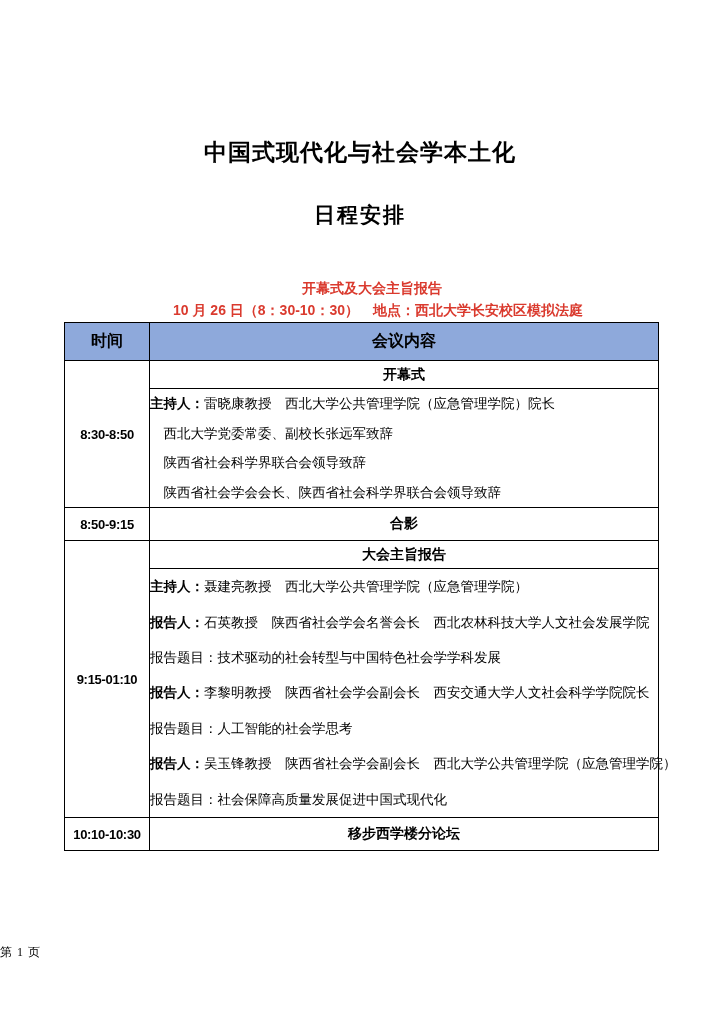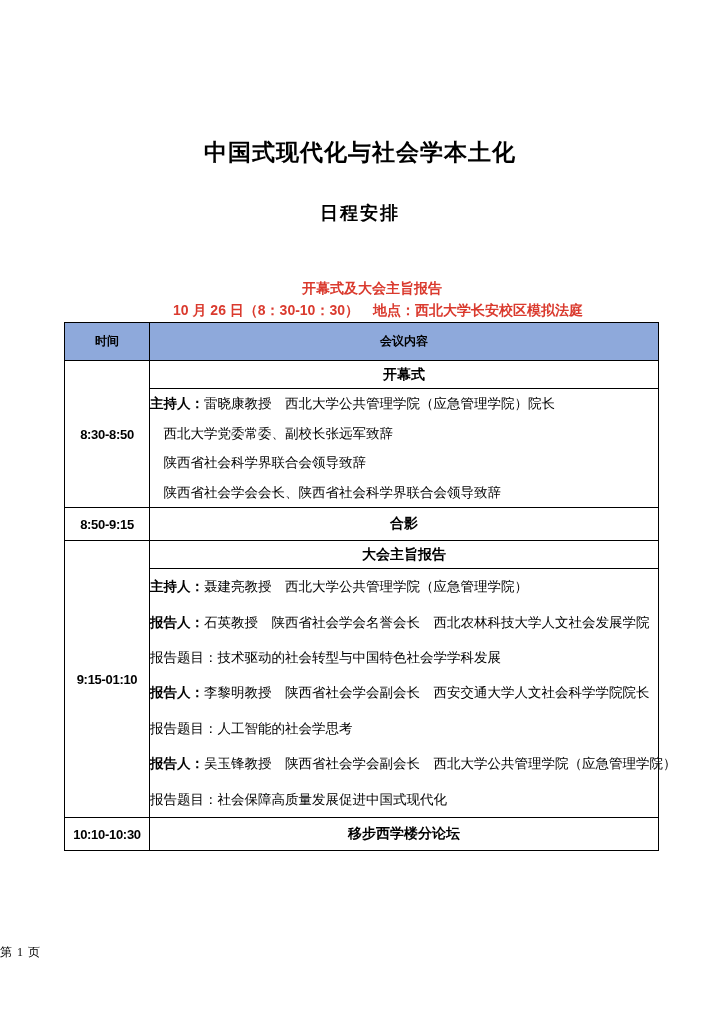--- a/index.html
+++ b/index.html
@@ -18,21 +18,21 @@
   .doc-title{
     position:absolute;left:0;width:720px;text-align:center;
     font-family:"Liberation Sans","DejaVu Sans",sans-serif;
     font-weight:700;font-size:23px;letter-spacing:1px;
   }
   .title-1{top:86px;}
   .title-2{top:137px;}
   .schedule-heading{
     position:absolute;top:201px;left:0;width:720px;text-align:center;
     font-family:"Liberation Sans","DejaVu Sans",sans-serif;
-    font-weight:700;font-size:18px;letter-spacing:2px;
+    font-weight:700;font-size:21px;letter-spacing:2px;
   }
   .red-line{
     position:absolute;left:12px;width:720px;text-align:center;
     font-family:"Liberation Sans","DejaVu Sans",sans-serif;
     font-weight:700;font-size:14px;color:var(--accent-red);
   }
   .red-1{top:280px;}
   .red-2{top:302px;padding-left:6px;}
 
   table.agenda{
@@ -43,21 +43,21 @@
   table.agenda th,table.agenda td{
     border:1px solid var(--border);
     vertical-align:middle;
     padding:0;
   }
   col.c-time{width:85px;}
   th.head-cell{
     background:var(--header-fill);
     height:37px;
     font-family:"Liberation Sans","DejaVu Sans",sans-serif;
-    font-weight:700;font-size:12px;text-align:center;
+    font-weight:700;font-size:16px;text-align:center;
   }
   td.time-cell{
     text-align:center;
     font-family:"Liberation Sans","DejaVu Sans",sans-serif;
     font-weight:700;font-size:13px;letter-spacing:-0.3px;
   }
   td.section-cell{
     height:27px;text-align:center;
     font-family:"Liberation Sans","DejaVu Sans",sans-serif;
     font-weight:700;font-size:14px;

